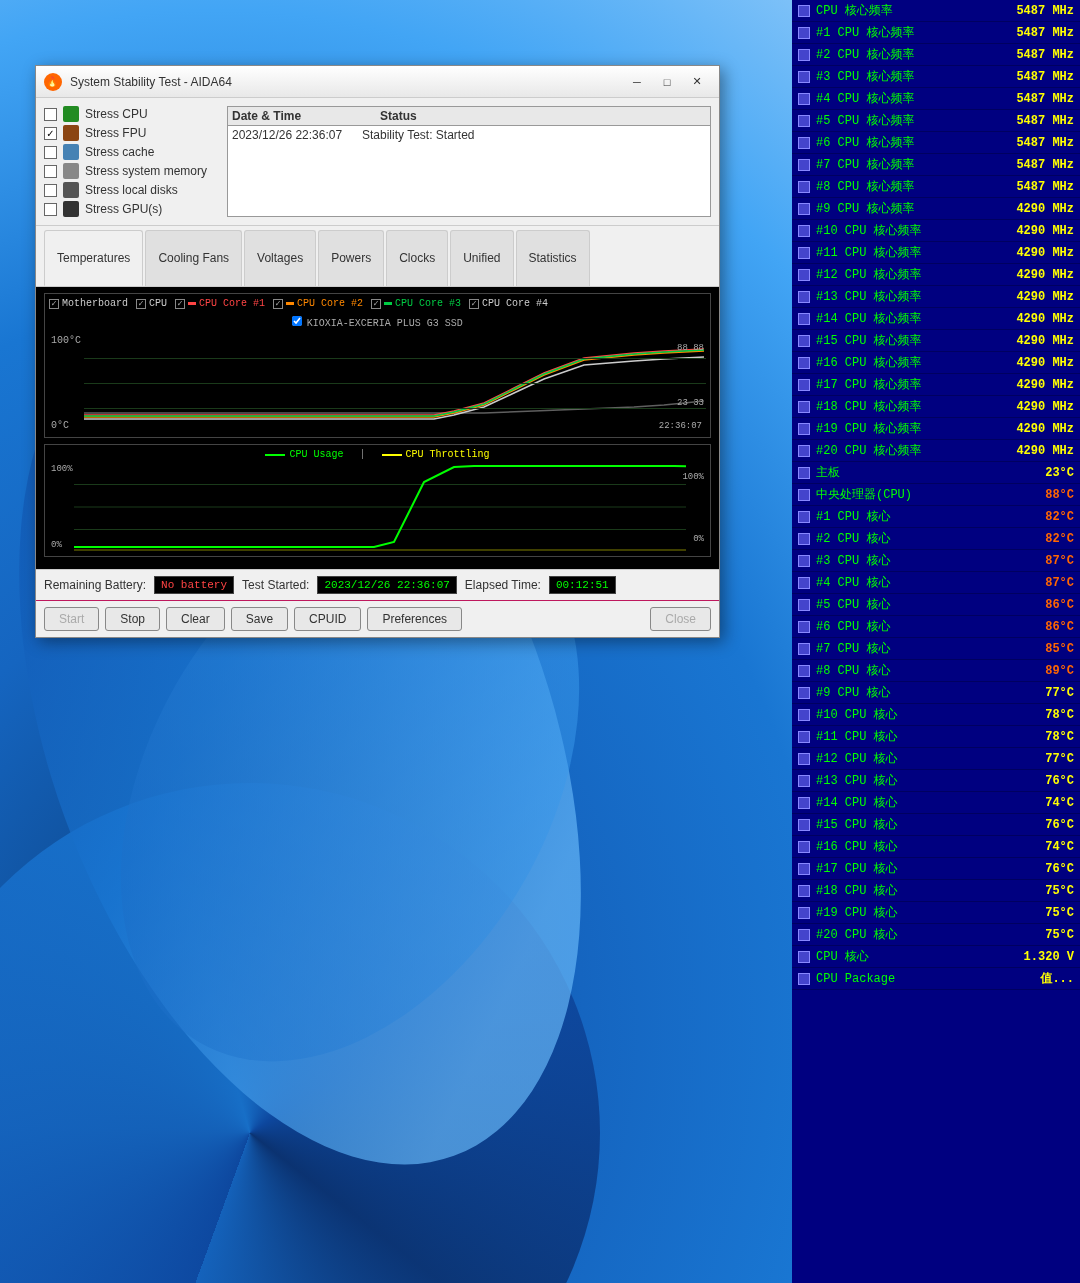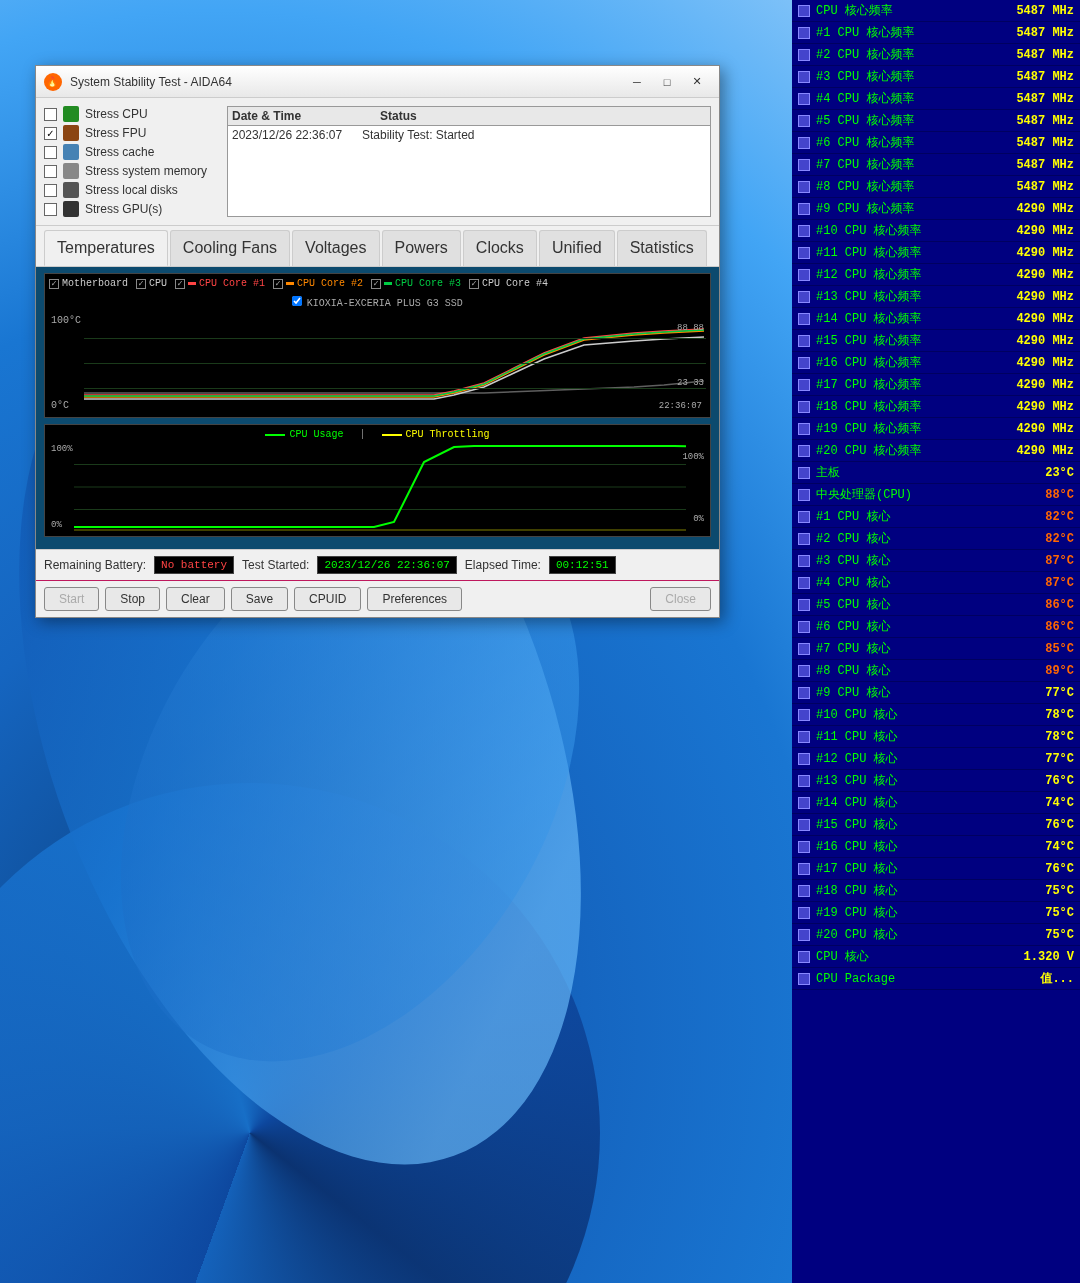--- a/index.html
+++ b/index.html
@@ -208,40 +208,40 @@
 
     
     .tabs-bar {
       display: flex;
       padding: 4px 8px 0;
       background: #f0f0f0;
       gap: 0;
       border-bottom: 1px solid #ccc;
     }
     .tab {
-      padding: 8px 12px;
-      font-size: 16px;
+      padding: 20px 12px;
+      font-size: 12px;
       color: #333;
       border: 1px solid #ccc;
       border-bottom: none;
       background: #e0e0e0;
       cursor: pointer;
       margin-right: 2px;
       border-radius: 3px 3px 0 0;
     }
     .tab.active {
       background: #f0f0f0;
       border-bottom: 1px solid #f0f0f0;
       z-index: 1;
     }
 
     
     .charts-area {
       padding: 6px 8px;
-      background: #0c4a6e;
+      background: #000000;
     }
 
     
     .chart-container {
       background: #000;
       border: 1px solid #444;
       margin-bottom: 6px;
       padding: 4px;
     }
     .chart-legend {

